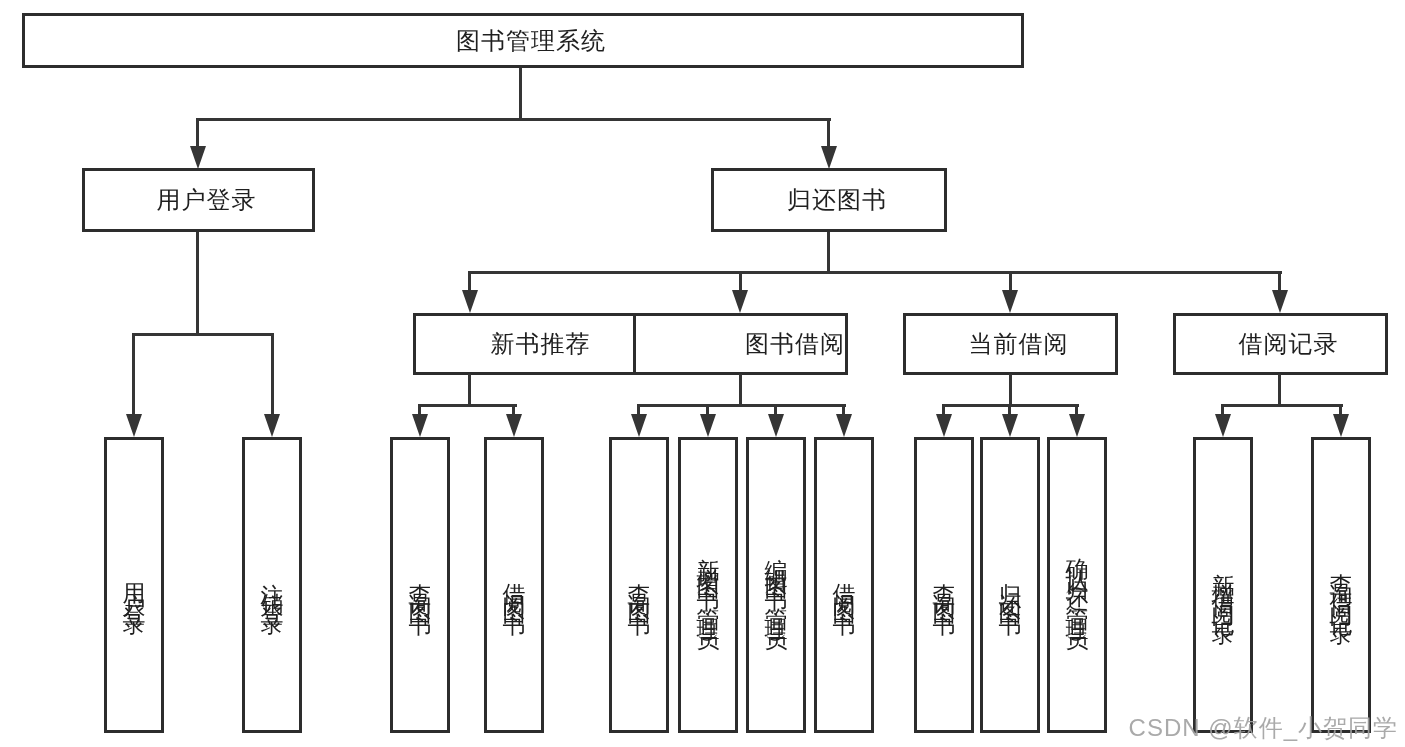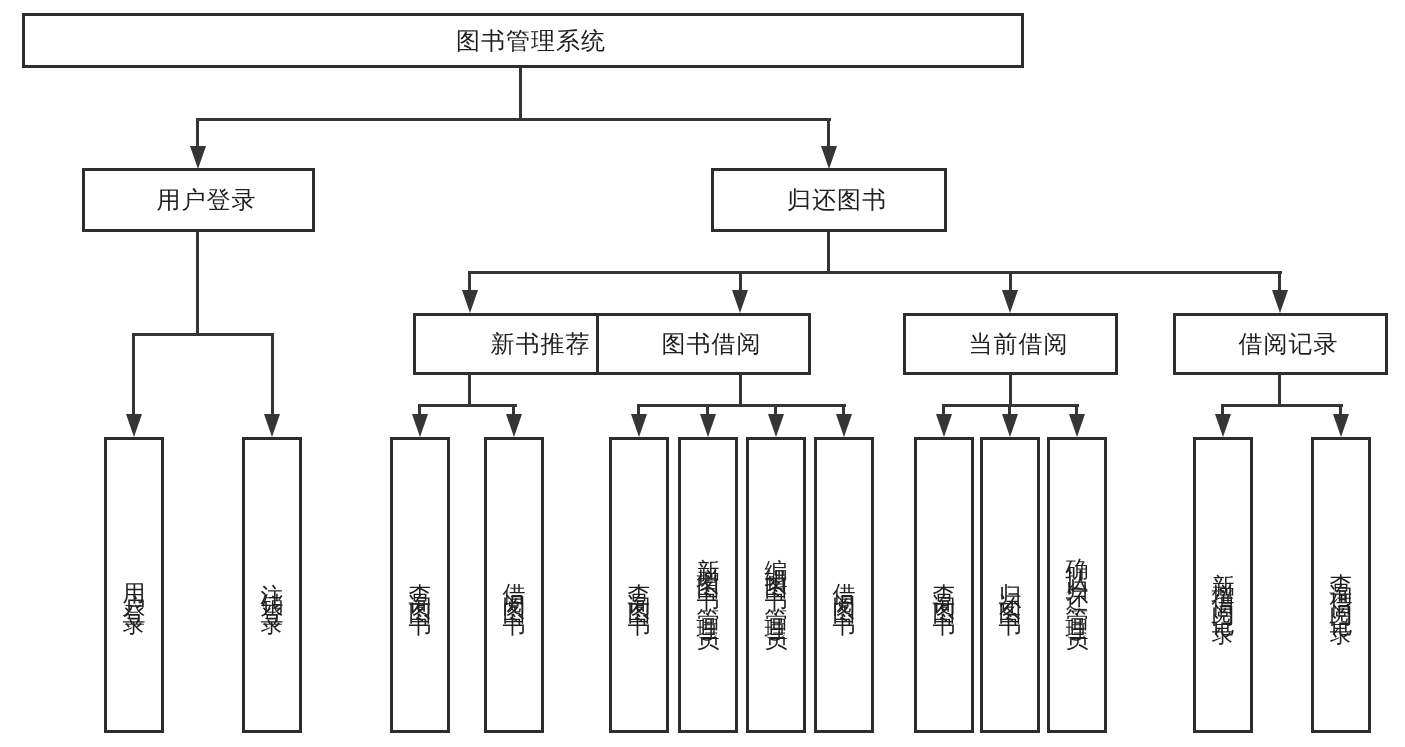--- a/index.html
+++ b/index.html
@@ -76,21 +76,21 @@
   <div class="ln" style="left:739px; top:271px; width:3px; height:20px;"></div>
   <div class="arr" style="left:732px; top:290px;"></div>
   <div class="ln" style="left:1009px; top:271px; width:3px; height:20px;"></div>
   <div class="arr" style="left:1002px; top:290px;"></div>
   <div class="ln" style="left:1278px; top:271px; width:3px; height:20px;"></div>
   <div class="arr" style="left:1272px; top:290px;"></div>
 
   <div class="hbox" style="left:373px; top:313px; width:239px; height:62px;margin-left:40px;">
     <span>新书推荐</span>
   </div>
-  <div class="hbox" style="left:596px; top:313px; width:215px; height:62px;">
+  <div class="hbox" style="left:633px; top:313px; width:215px; height:62px;justify-content:flex-end;">
     <span>图书借阅</span>
   </div>
   <div class="hbox" style="left:1173px; top:313px; width:215px; height:62px;">
     <span>借阅记录</span>
   </div>
   <div class="hbox" style="left:903px; top:313px; width:215px; height:62px;">
     <span>当前借阅</span>
   </div>
 
   <div class="ln" style="left:468px; top:374px; width:3px; height:33px;"></div>
@@ -164,14 +164,15 @@
     <span class="vtext">确认归还（管理员）</span>
   </div>
 
   <div class="vbox" style="left:1193px;">
     <span class="vtext">新增借阅记录</span>
   </div>
   <div class="vbox" style="left:1311px;">
     <span class="vtext">查询借阅记录</span>
   </div>
 
+  <div class="watermark">CSDN @软件_小贺同学</div>
 
 </div>
 
 </body></html>

